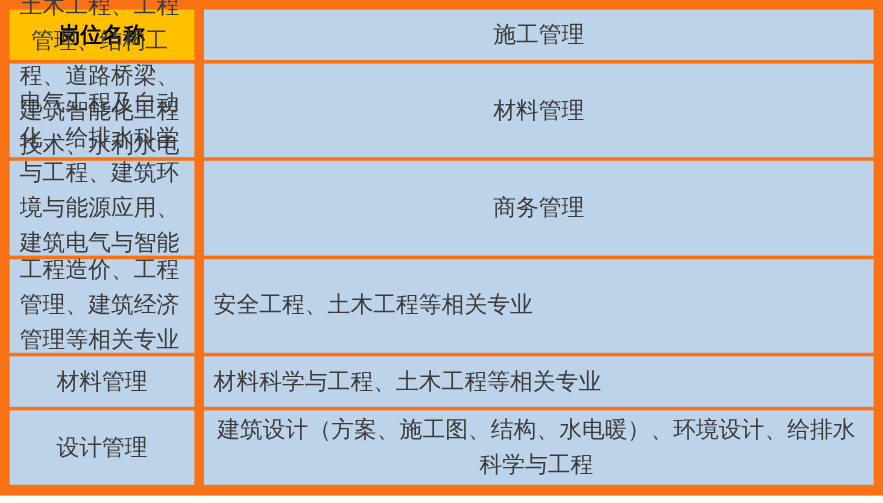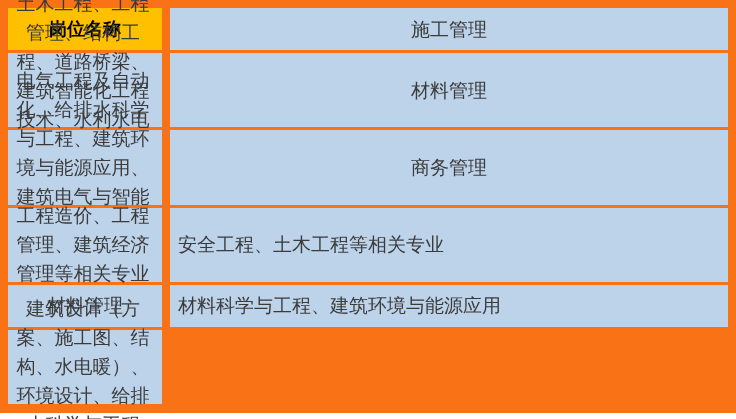--- a/index.html
+++ b/index.html
@@ -64,15 +64,16 @@
   <div class="cell header">岗位名称</div>
 
 <div class="cell position">施工管理</div>
     <div class="cell requirements">土木工程、工程管理、结构工程、道路桥梁、建筑智能化工程技术、水利水电工程、环境工程等相关专业</div>
     <div class="cell position">材料管理</div>
     <div class="cell requirements">电气工程及自动化、给排水科学与工程、建筑环境与能源应用、建筑电气与智能化、暖通工程等相关专业</div>
     <div class="cell position">商务管理</div>
     <div class="cell requirements">工程造价、工程管理、建筑经济管理等相关专业</div>
     <div class="cell requirements">安全工程、土木工程等相关专业</div>
     <div class="cell position">材料管理</div>
-    <div class="cell requirements">材料科学与工程、建筑环境与能源应用</div>
+    <div class="cell requirements">材料科学与工程、土木工程等相关专业</div>
+    <div class="cell position">设计管理</div>
     <div class="cell requirements">建筑设计（方案、施工图、结构、水电暖）、环境设计、给排水科学与工程</div>
   </div>
 
 </body></html>

